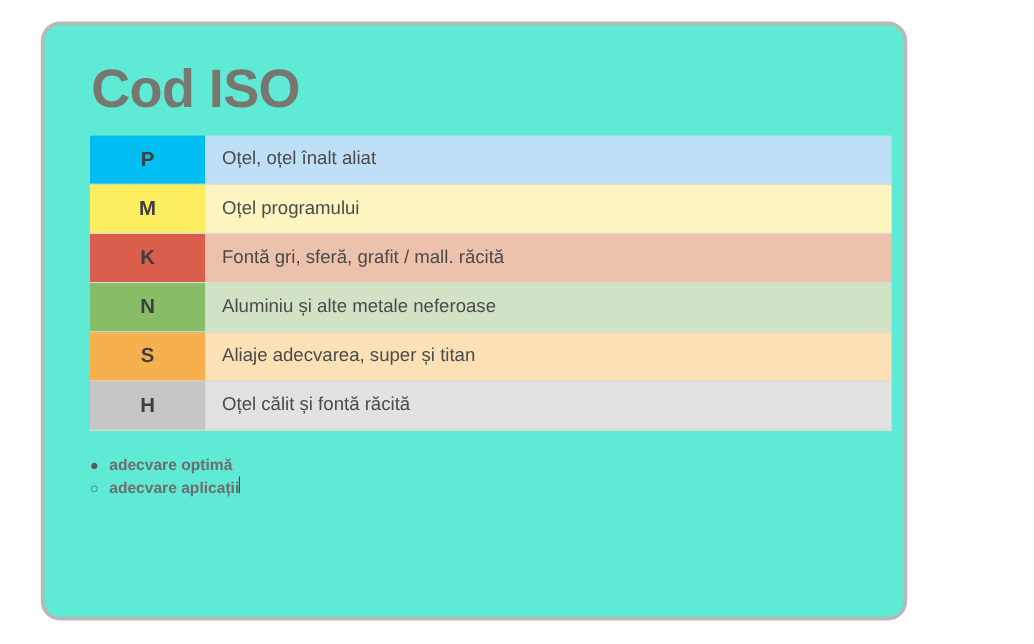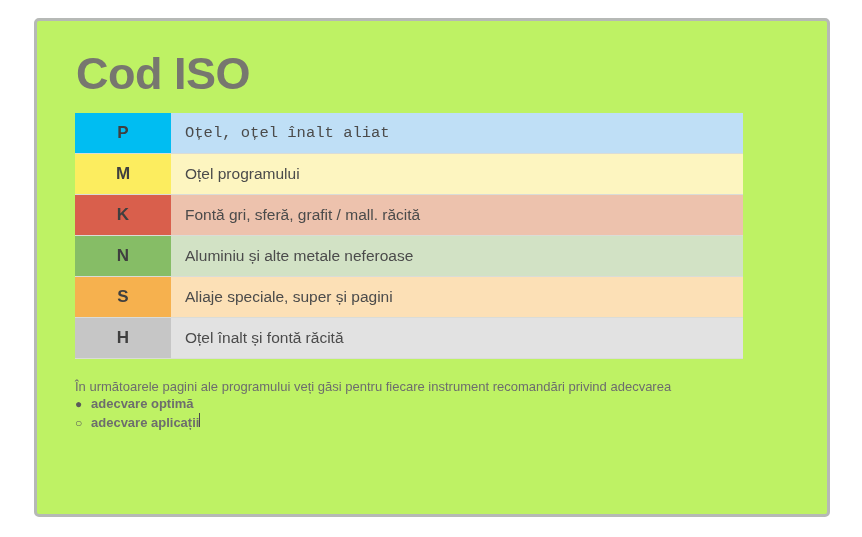--- a/index.html
+++ b/index.html
@@ -18,25 +18,25 @@
     position: relative;
     width: 862px;
     height: 537px;
     background: #ffffff;
   }
 
   .panel {
     position: absolute;
     left: 34px;
     top: 18px;
-    width: 796px;
+    width: 722px;
     height: 499px;
-    background: #bef264;
+    background: #5eead4;
     border: 3px solid #b6b9b6;
-    border-radius: 5px;
+    border-radius: 16px;
     box-sizing: border-box;
   }
 
   .panel-inner {
     position: absolute;
     left: 38px;
     top: 30px;
     right: 0;
     bottom: 0;
   }
@@ -127,47 +127,46 @@
 <div id="root">
   <div class="panel">
     <div class="panel-inner">
 
       <h1 class="page-title">Cod ISO</h1>
 
       <table class="iso-table">
         <tbody>
             <tr class="iso-row">
               <td class="iso-code" style="background: rgb(0, 189, 242);">P</td>
-              <td class="iso-desc" style="background: rgb(191, 223, 246); font-family: Liberation Mono, monospace;">Oțel, oțel înalt aliat</td>
+              <td class="iso-desc" style="background: rgb(191, 223, 246);">Oțel, oțel înalt aliat</td>
             </tr>
             <tr class="iso-row">
               <td class="iso-code" style="background: rgb(252, 237, 95);">M</td>
               <td class="iso-desc" style="background: rgb(253, 245, 192);">Oțel programului</td>
             </tr>
             <tr class="iso-row">
               <td class="iso-code" style="background: rgb(217, 95, 76);">K</td>
               <td class="iso-desc" style="background: rgb(237, 194, 173);">Fontă gri, sferă, grafit / mall. răcită</td>
             </tr>
             <tr class="iso-row">
               <td class="iso-code" style="background: rgb(134, 189, 102);">N</td>
               <td class="iso-desc" style="background: rgb(210, 226, 197);">Aluminiu și alte metale neferoase</td>
             </tr>
             <tr class="iso-row">
               <td class="iso-code" style="background: rgb(246, 177, 78);">S</td>
-              <td class="iso-desc" style="background: rgb(252, 224, 182);">Aliaje speciale, super și pagini</td>
+              <td class="iso-desc" style="background: rgb(252, 224, 182);">Aliaje adecvarea, super și titan</td>
             </tr>
             <tr class="iso-row">
               <td class="iso-code" style="background: rgb(198, 198, 198);">H</td>
-              <td class="iso-desc" style="background: rgb(226, 226, 226);">Oțel înalt și fontă răcită</td>
+              <td class="iso-desc" style="background: rgb(226, 226, 226);">Oțel călit și fontă răcită</td>
             </tr>
           </tbody>
       </table>
 
       <div class="note">
-        <div class="note-line">În următoarele pagini ale programului veți găsi pentru fiecare instrument recomandări privind adecvarea</div>
         <div class="legend-row">
           <span class="legend-mark">●</span>
           <span class="legend-label">adecvare optimă</span>
         </div>
         <div class="legend-row">
           <span class="legend-mark">○</span>
           <span class="legend-label">adecvare aplicații</span>
             <span class="caret"></span>
         </div>
       </div>

